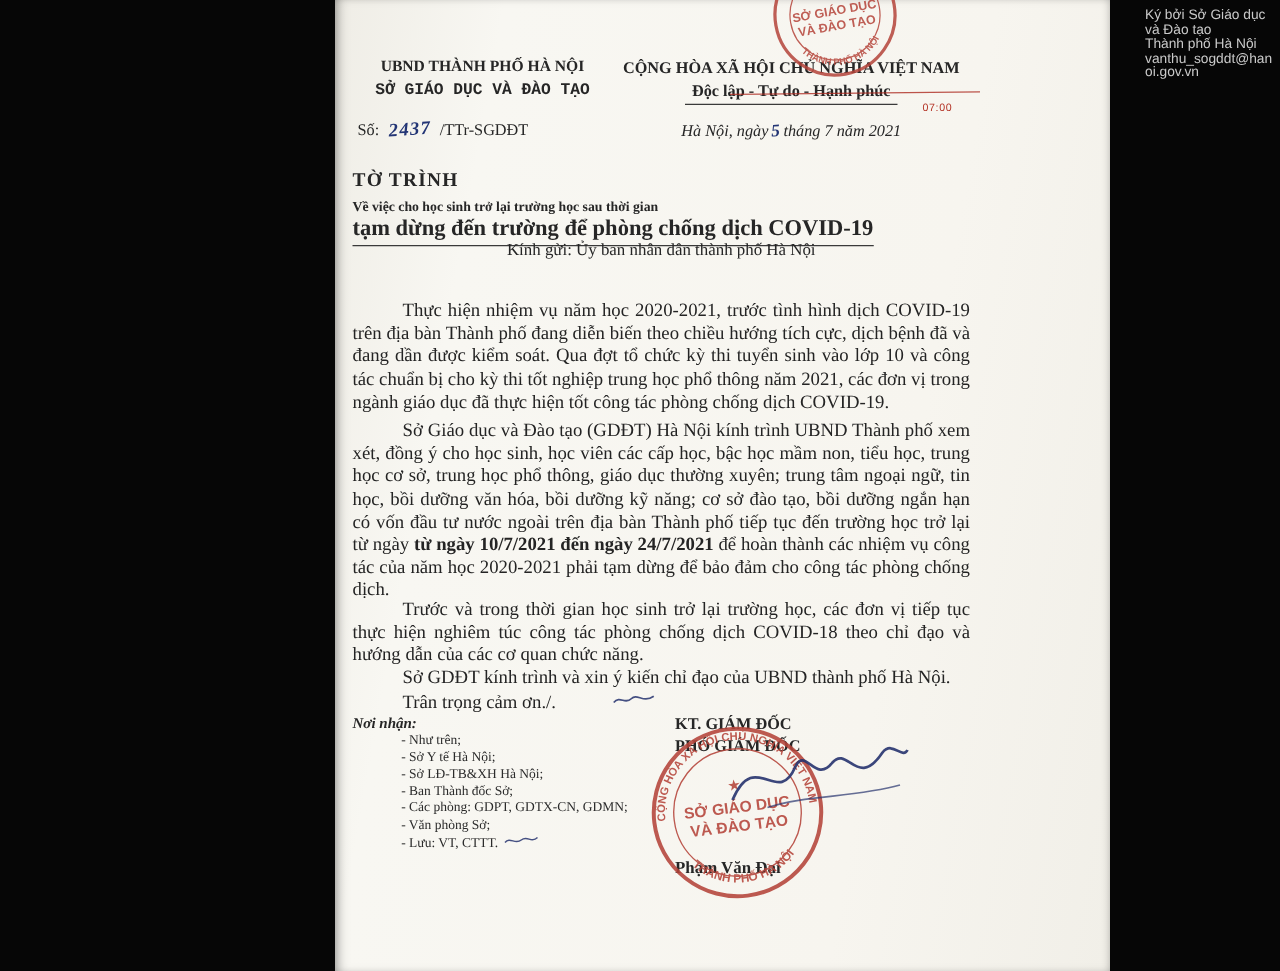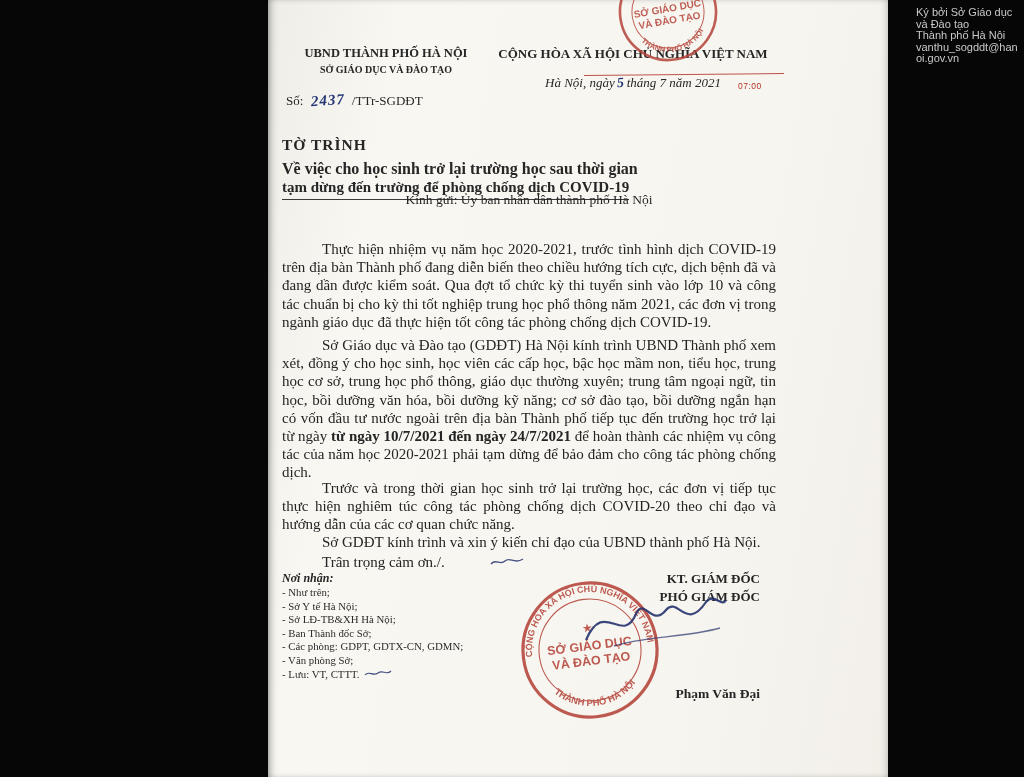--- a/index.html
+++ b/index.html
@@ -10,53 +10,53 @@
     position:absolute; left:268px; top:0; width:620px; height:777px;
     background:linear-gradient(100deg,#efede6 0%, #f8f7f2 18%, #f7f5ef 70%, #f1efe8 100%);
     color:#262626;
     box-shadow: inset 6px 0 10px -6px rgba(0,0,0,.55), inset -4px 0 8px -5px rgba(0,0,0,.35);
   }
 
   
   .header-row { position:absolute; left:14px; top:46px; width:494px; display:flex; }
   .hdr-left { width:208px; text-align:center; }
   .hdr-left .l1 { font-size:12.5px; font-weight:bold; }
-  .hdr-left .l2 { font-size:10px; font-weight:bold; margin-top:3px; }
+  .hdr-left .l2 { font-size:13px; font-weight:bold; margin-top:3px;font-family:Liberation Mono, monospace; }
   .doc-no { margin-top:17px; font-size:13px; text-align:left; padding-left:4px; }
   .hdr-right { flex:1; text-align:center; }
   .hdr-right .n1 { font-size:13px; font-weight:bold; }
   .hdr-right .n2 { display:inline-block; font-size:13px; font-weight:bold; margin-top:3px;
                    border-bottom:1px solid #3a3a3a; padding:0 6px 2px; }
   .place-date { margin-top:13px; font-size:13px; font-style:italic; }
 
   .hand { display:inline-block; font-style:italic; color:#233575; transform:rotate(-4deg);
           font-size:15px; letter-spacing:1px; margin:0 4px; font-weight:bold; }
   .hand-sm { font-size:14px; margin:0 2px; }
 
   
   .title-block { position:absolute; left:14px; top:136px; width:494px; text-align:left; }
   .doc-type { font-size:15.5px; font-weight:bold; letter-spacing:1px; }
-  .subject1 { font-size:16px; font-weight:bold; margin-top:6px; }
-  .subject2 { display:inline-block; font-size:15px; font-weight:bold;
+  .subject1 { font-size:11px; font-weight:bold; margin-top:6px; }
+  .subject2 { display:inline-block; font-size:18px; font-weight:bold;
               border-bottom:1px solid #3a3a3a; padding-bottom:3px; }
 
   .salutation { position:absolute; left:14px; top:192px; width:494px; text-align:center; font-size:13.5px; }
 
   
   .para { position:absolute; left:14px; width:494px; font-size:15px; line-height:18.2px;
           text-align:justify; text-indent:40px; color:#242424; }
   .p1 { top:240px; } .p2 { top:336px; } .p3 { top:479px; } .p4 { top:533px; } .closing { top:553px; text-align:left; }
   .bold { font-weight:bold; }
 
   
   .footer-row { position:absolute; left:14px; top:571px; width:494px; display:flex; }
   .recipients { width:248px; }
   .recipients .label { font-size:12px; font-weight:bold; font-style:italic; }
-  .recipients .item { font-size:10.8px; line-height:13.6px; color:#2b2b2b; }
-  .sign-block { width:220px; text-align:right; margin-left:10px; }
+  .recipients .item { font-size:10.8px; line-height:13.6px; color:#2b2b2b;margin-left:39px; }
+  .sign-block { width:220px; text-align:left; margin-left:10px; }
   .sign-block .t1 { font-size:13px; font-weight:bold; }
   .sign-block .t2 { font-size:13px; font-weight:bold; margin-top:2px; }
   .sign-block .name { font-size:13.5px; font-weight:bold; margin-top:81px; }
 
   
   .stamp-bottom { position:absolute; left:246px; top:574px; transform:rotate(-7deg); opacity:.88; }
   .stamp-top { position:absolute; left:344px; top:-44px; transform:rotate(-10deg); opacity:.85; }
   .signature-svg { position:absolute; left:306px; top:588px; }
   .ink-mark { display:inline-block; vertical-align:middle; margin-left:4px; }
 
@@ -81,37 +81,38 @@
         <div class="l1">UBND THÀNH PHỐ HÀ NỘI</div>
         <div class="l2">SỞ GIÁO DỤC VÀ ĐÀO TẠO</div>
         <div class="doc-no">
           <span>Số:</span>
           <span class="hand">2437</span>
           <span>/TTr-SGDĐT</span>
         </div>
       </div>
       <div class="hdr-right">
         <div class="n1">CỘNG HÒA XÃ HỘI CHỦ NGHĨA VIỆT NAM</div>
+        <div><span class="n2">Độc lập - Tự do - Hạnh phúc</span></div>
         <div class="place-date">
           <span>Hà Nội, ngày</span><span class="hand hand-sm">5</span><span>tháng 7 năm 2021</span>
         </div>
       </div>
     </div>
 
     <div class="title-block">
       <div class="doc-type">TỜ TRÌNH</div>
       <div class="subject1">Về việc cho học sinh trở lại trường học sau thời gian</div>
       <div><span class="subject2">tạm dừng đến trường để phòng chống dịch COVID-19</span></div>
     </div>
 
     <div class="salutation">Kính gửi: Ủy ban nhân dân thành phố Hà Nội</div>
 
     <div class="para p1">Thực hiện nhiệm vụ năm học 2020-2021, trước tình hình dịch COVID-19 trên địa bàn Thành phố đang diễn biến theo chiều hướng tích cực, dịch bệnh đã và đang dần được kiểm soát. Qua đợt tổ chức kỳ thi tuyển sinh vào lớp 10 và công tác chuẩn bị cho kỳ thi tốt nghiệp trung học phổ thông năm 2021, các đơn vị trong ngành giáo dục đã thực hiện tốt công tác phòng chống dịch COVID-19.</div>
     <div class="para p2"><span>Sở Giáo dục và Đào tạo (GDĐT) Hà Nội kính trình UBND Thành phố xem xét, đồng ý cho học sinh, học viên các cấp học, bậc học mầm non, tiểu học, trung học cơ sở, trung học phổ thông, giáo dục thường xuyên; trung tâm ngoại ngữ, tin học, bồi dưỡng văn hóa, bồi dưỡng kỹ năng; cơ sở đào tạo, bồi dưỡng ngắn hạn có vốn đầu tư nước ngoài trên địa bàn Thành phố tiếp tục đến trường học trở lại từ ngày </span><span class="bold">từ ngày 10/7/2021 đến ngày 24/7/2021</span><span> để hoàn thành các nhiệm vụ công tác của năm học 2020-2021 phải tạm dừng để bảo đảm cho công tác phòng chống dịch.</span></div>
-    <div class="para p3">Trước và trong thời gian học sinh trở lại trường học, các đơn vị tiếp tục thực hiện nghiêm túc công tác phòng chống dịch COVID-20 theo chỉ đạo và hướng dẫn của các cơ quan chức năng.</div>
+    <div class="para p3">Trước và trong thời gian học sinh trở lại trường học, các đơn vị tiếp tục thực hiện nghiêm túc công tác phòng chống dịch COVID-18 theo chỉ đạo và hướng dẫn của các cơ quan chức năng.</div>
     <div class="para p4">Sở GDĐT kính trình và xin ý kiến chỉ đạo của UBND thành phố Hà Nội.</div>
     <div class="para closing">
       <span>Trân trọng cảm ơn./.</span><span class="ink-mark"><svg width="36" height="12" viewBox="0 0 36 12">
             <path d="M2,8 C7,2 11,10 16,5 S25,9 34,3" fill="none" stroke="#26336e" stroke-width="1.4" opacity=".85"></path>
           </svg></span>
     </div>
 
     <div class="footer-row">
       <div class="recipients">
         <div class="label">Nơi nhận:</div>

